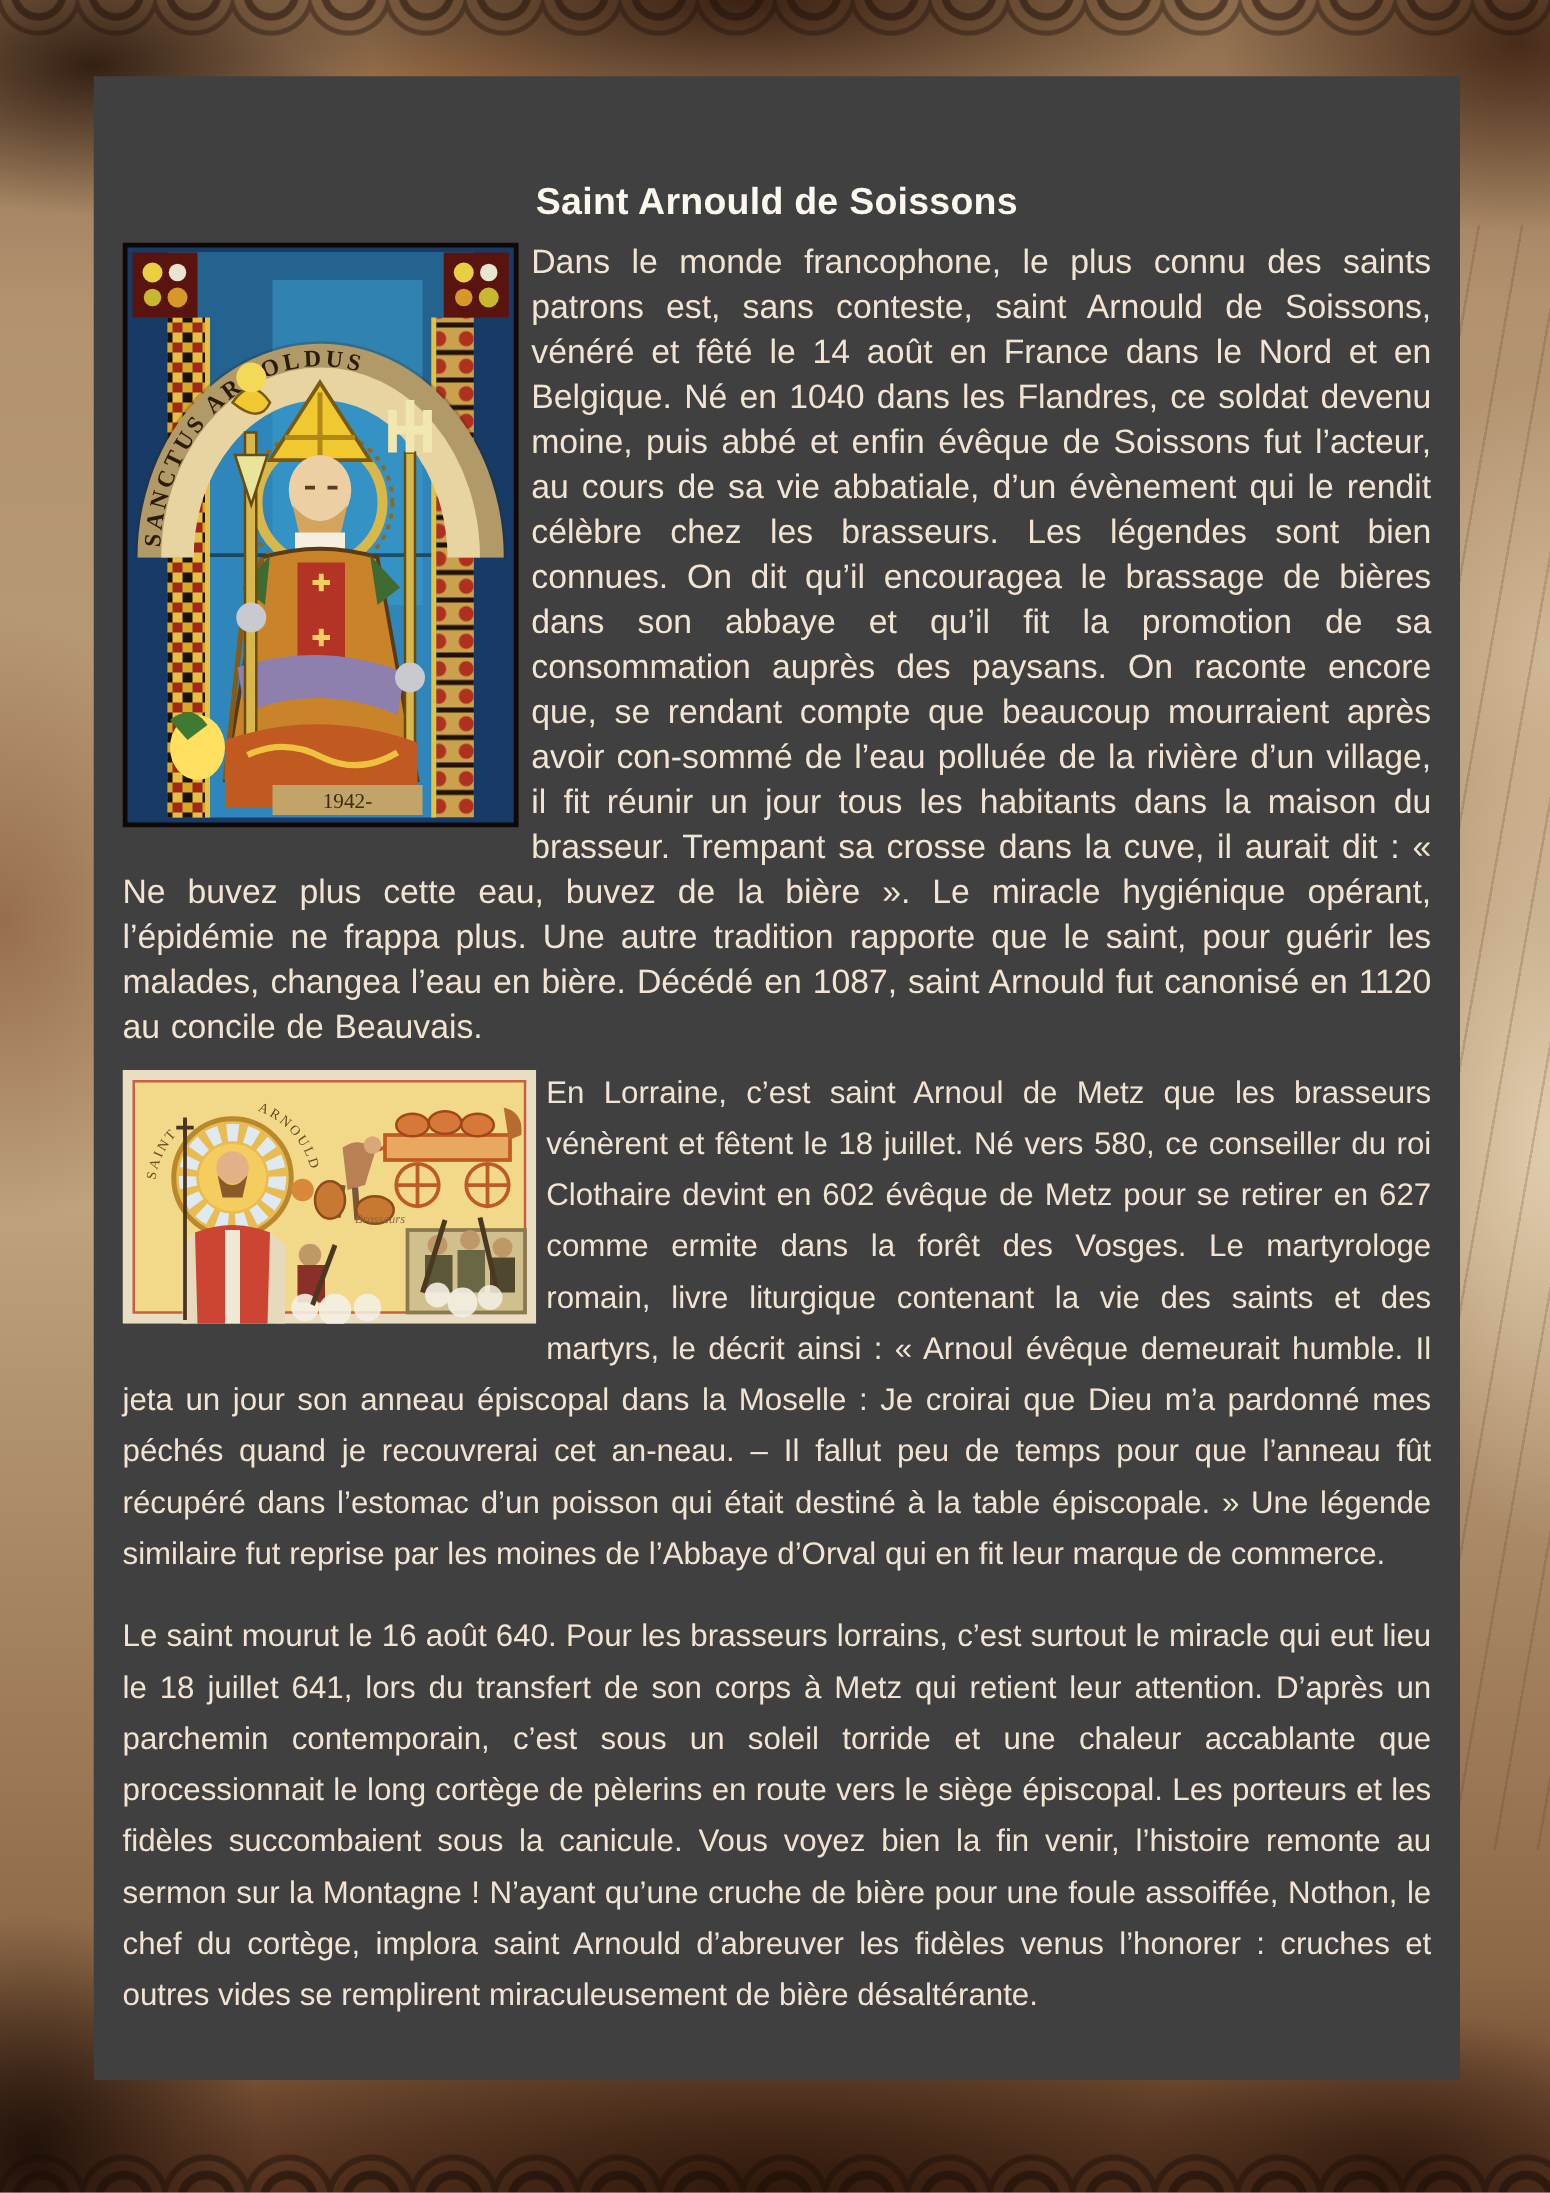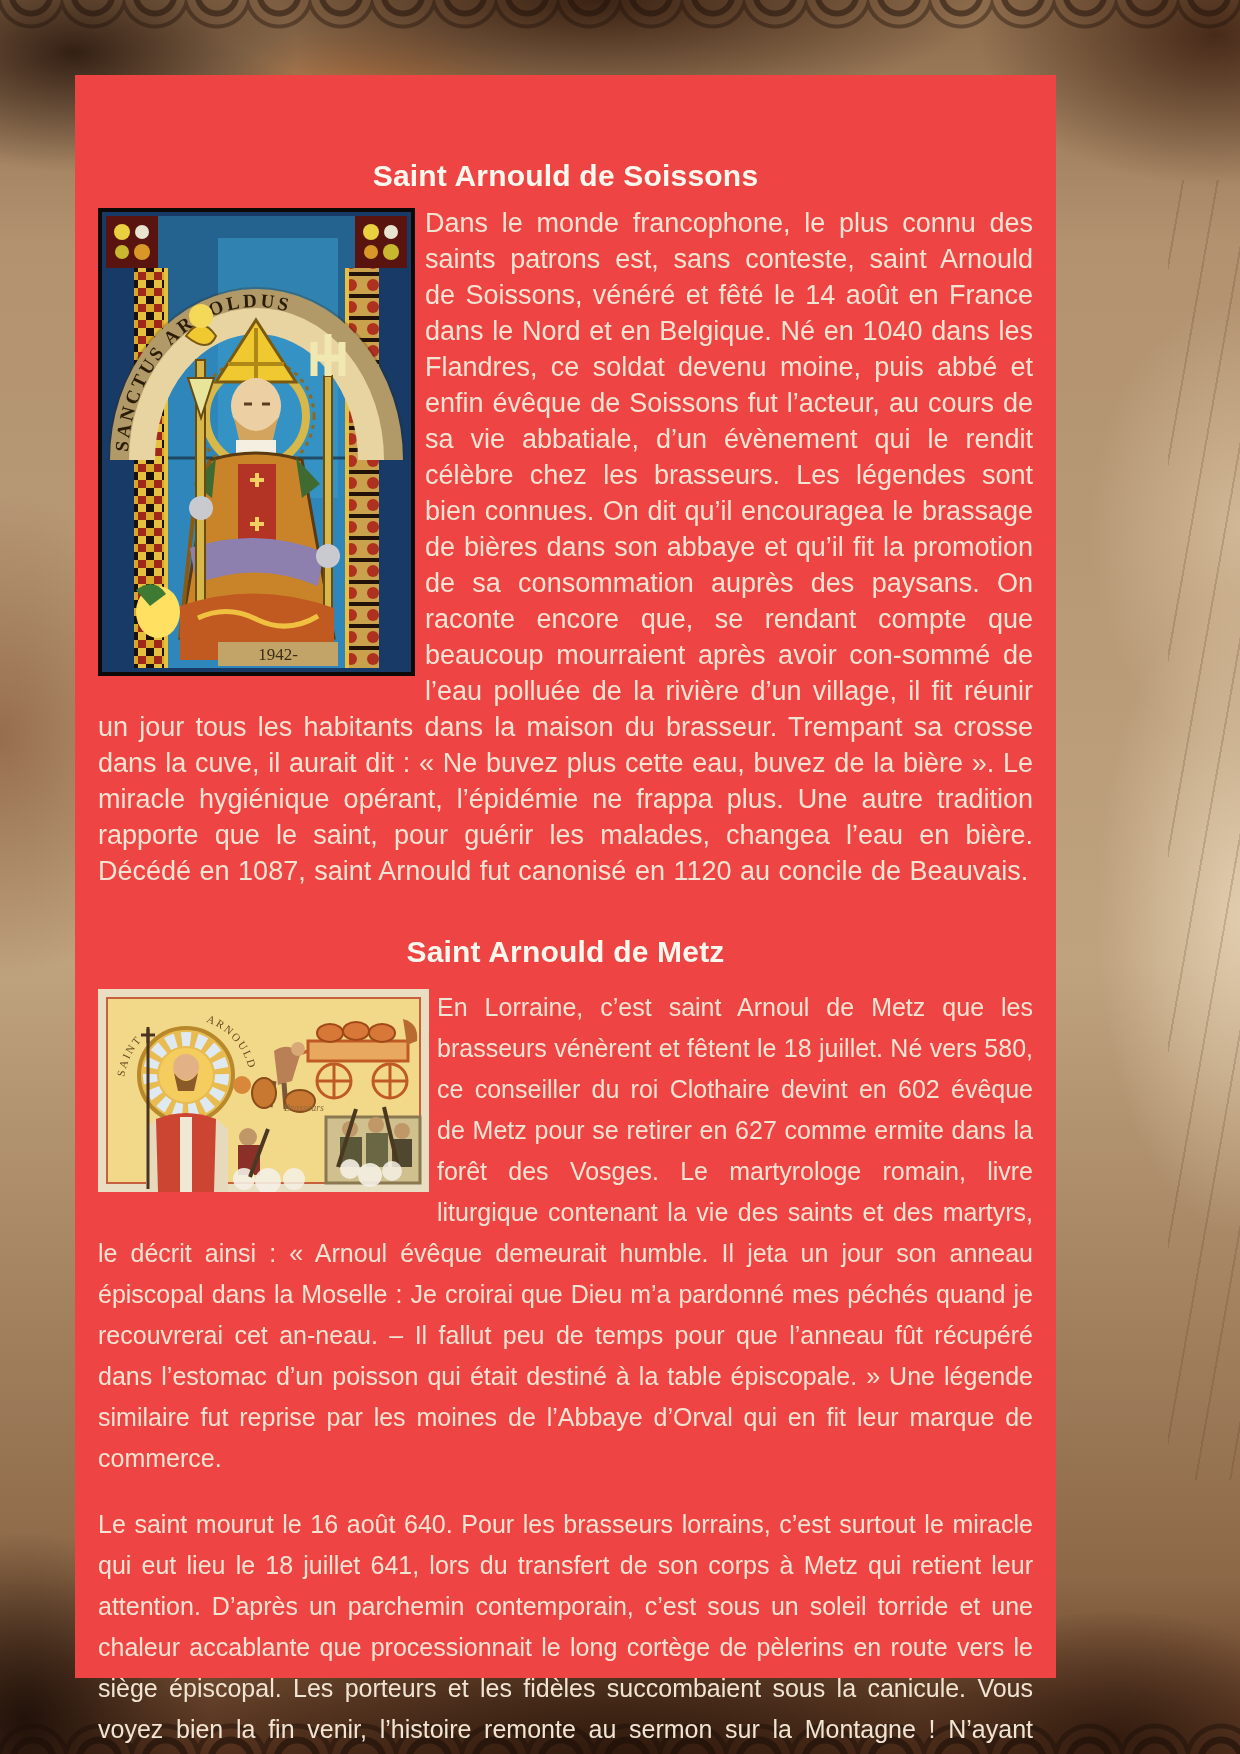--- a/index.html
+++ b/index.html
@@ -29,22 +29,22 @@
   .arc-strip.top{top:0;
     background-image:radial-gradient(circle 34px at 31px -6px, transparent 16px, rgba(30,15,8,.65) 17px 22px, transparent 23px 30px, rgba(30,15,8,.5) 31px 34px, transparent 35px);
     background-size:62px 78px;background-repeat:repeat-x;}
   .arc-strip.bottom{bottom:0;
     background-image:radial-gradient(circle 36px at 33px 84px, transparent 16px, rgba(25,12,6,.7) 17px 23px, transparent 24px 31px, rgba(25,12,6,.55) 32px 36px, transparent 37px);
     background-size:66px 78px;background-repeat:repeat-x;}
   .scribble{position:absolute;right:0;top:180px;width:72px;height:1300px;opacity:.25;
     background-image:repeating-linear-gradient(100deg, rgba(90,60,30,0) 0 14px, rgba(90,60,30,.8) 14px 16px, rgba(90,60,30,0) 16px 34px);}
   
   .panel{
-    position:absolute;left:75px;top:75px;width:981px;height:1603px;
-    background:#ef4444;box-sizing:border-box;padding:0 23px;
+    position:absolute;left:75px;top:61px;width:1093px;height:1603px;
+    background:#404040;box-sizing:border-box;padding:0 23px;
     color:#f1e4d2;
   }
   h1{
     margin:0;text-align:center;font-weight:bold;color:#fdf8ee;
     font-size:30px;line-height:40px;letter-spacing:.2px;
   }
   .t1{padding-top:81px;}
   .t2{clear:both;padding-top:43px;}
   .sec1{margin-top:9px;}
   .sec2{margin-top:15px;}
@@ -153,21 +153,20 @@
       <path d="M100 410 q30 -14 60 2 q30 14 60 -4" stroke="#f0c040" stroke-width="5" fill="none"></path>
       <ellipse cx="60" cy="404" rx="22" ry="26" fill="#ffe060"></ellipse>
       <path d="M38 382 q18 -14 30 4 l-16 12 Z" fill="#3f7a33"></path>
       <rect x="120" y="434" width="120" height="24" fill="#c2a468"></rect>
       <text x="180" y="452" font-size="17" fill="#3a2c14" text-anchor="middle">1942-</text>
     </svg>
 
     <p class="para style-a" style="margin:0">Dans le monde francophone, le plus connu des saints patrons est, sans conteste, saint Arnould de Soissons, vénéré et fêté le 14 août en France dans le Nord et en Belgique. Né en 1040 dans les Flandres, ce soldat devenu moine, puis abbé et enfin évêque de Soissons fut l’acteur, au cours de sa vie abbatiale, d’un évènement qui le rendit célèbre chez les brasseurs. Les légendes sont bien connues. On dit qu’il encouragea le brassage de bières dans son abbaye et qu’il fit la promotion de sa consommation auprès des paysans. On raconte encore que, se rendant compte que beaucoup mourraient après avoir con-sommé de l’eau polluée de la rivière d’un village, il fit réunir un jour tous les habitants dans la maison du brasseur. Trempant sa crosse dans la cuve, il aurait dit : « Ne buvez plus cette eau, buvez de la bière ». Le miracle hygiénique opérant, l’épidémie ne frappa plus. Une autre tradition rapporte que le saint, pour guérir les malades, changea l’eau en bière. Décédé en 1087, saint Arnould fut canonisé en 1120 au concile de Beauvais.</p>
   </div>
 
-  <h1 class="t2">Saint Arnould de Metz</h1>
 
   <div class="sec2">
 
     <svg class="figure2" viewBox="0 0 331 203" xmlns="http://www.w3.org/2000/svg">
       <rect width="331" height="203" fill="#e9ddc2"></rect>
       <rect x="9" y="9" width="313" height="185" fill="#f2d98a" stroke="#c86040" stroke-width="2"></rect>
       <rect x="9" y="9" width="313" height="50" fill="#eccб7a" opacity="0"></rect>
 
       <circle cx="88" cy="86" r="47" fill="#e9bc52" stroke="#b8882a" stroke-width="4"></circle>
       <circle cx="88" cy="86" r="36" fill="none" stroke="#dfe9f2" stroke-width="14" stroke-dasharray="9 6"></circle>

